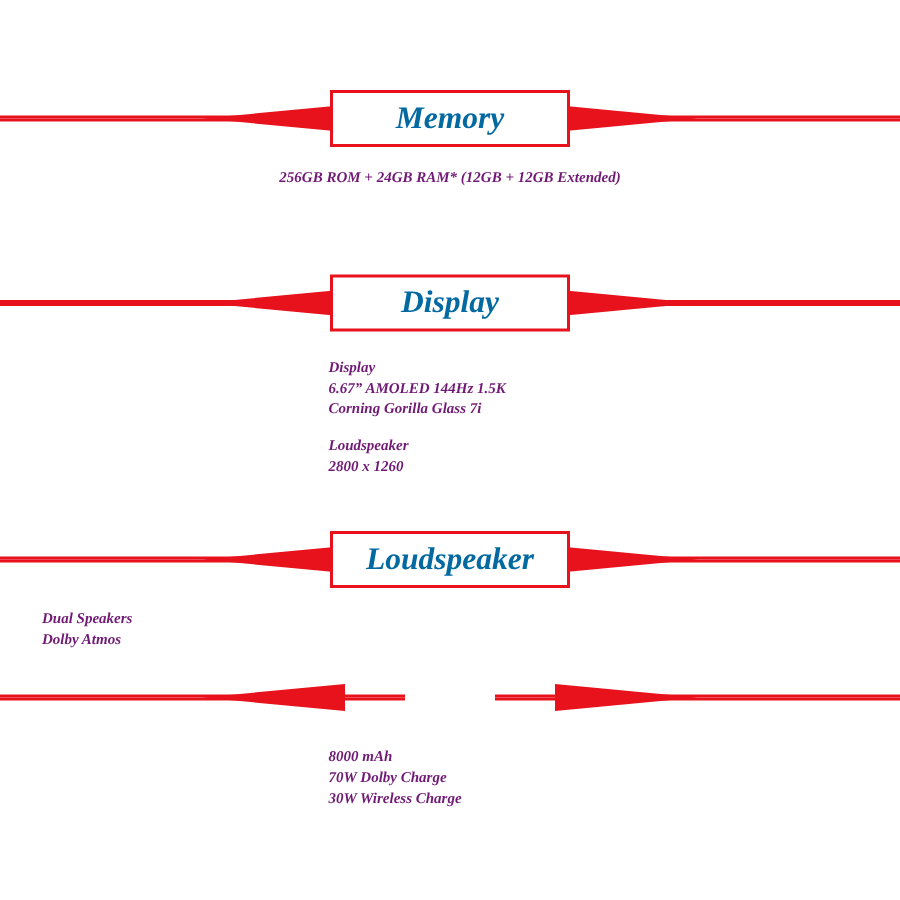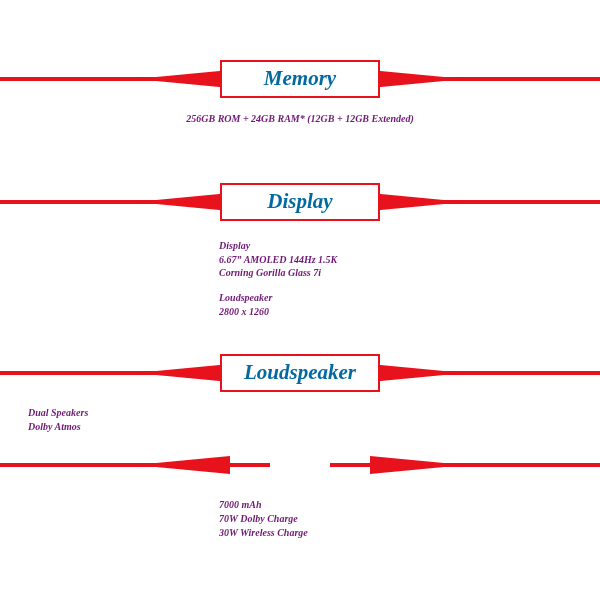--- a/index.html
+++ b/index.html
@@ -188,19 +188,19 @@
   <div class="gap-3"></div>
 
   <div class="section">
     <div class="banner">
       <div class="spear left" style="right:55%;"></div>
       <div class="spear right" style="left:55%;"></div>
       <div class="wedge left" style="left:135px;"></div>
       <div class="wedge right" style="right:135px;"></div>
     </div>
     <div class="lines block-left sp-battery-text">
-      <div class="line">7000 mAh</div>
+      <div class="line">8000 mAh</div>
       <div class="line">70W Dolby Charge</div>
       <div class="line">30W Wireless Charge</div>
     </div>
   </div>
 
 </div>
 
 </body></html>

